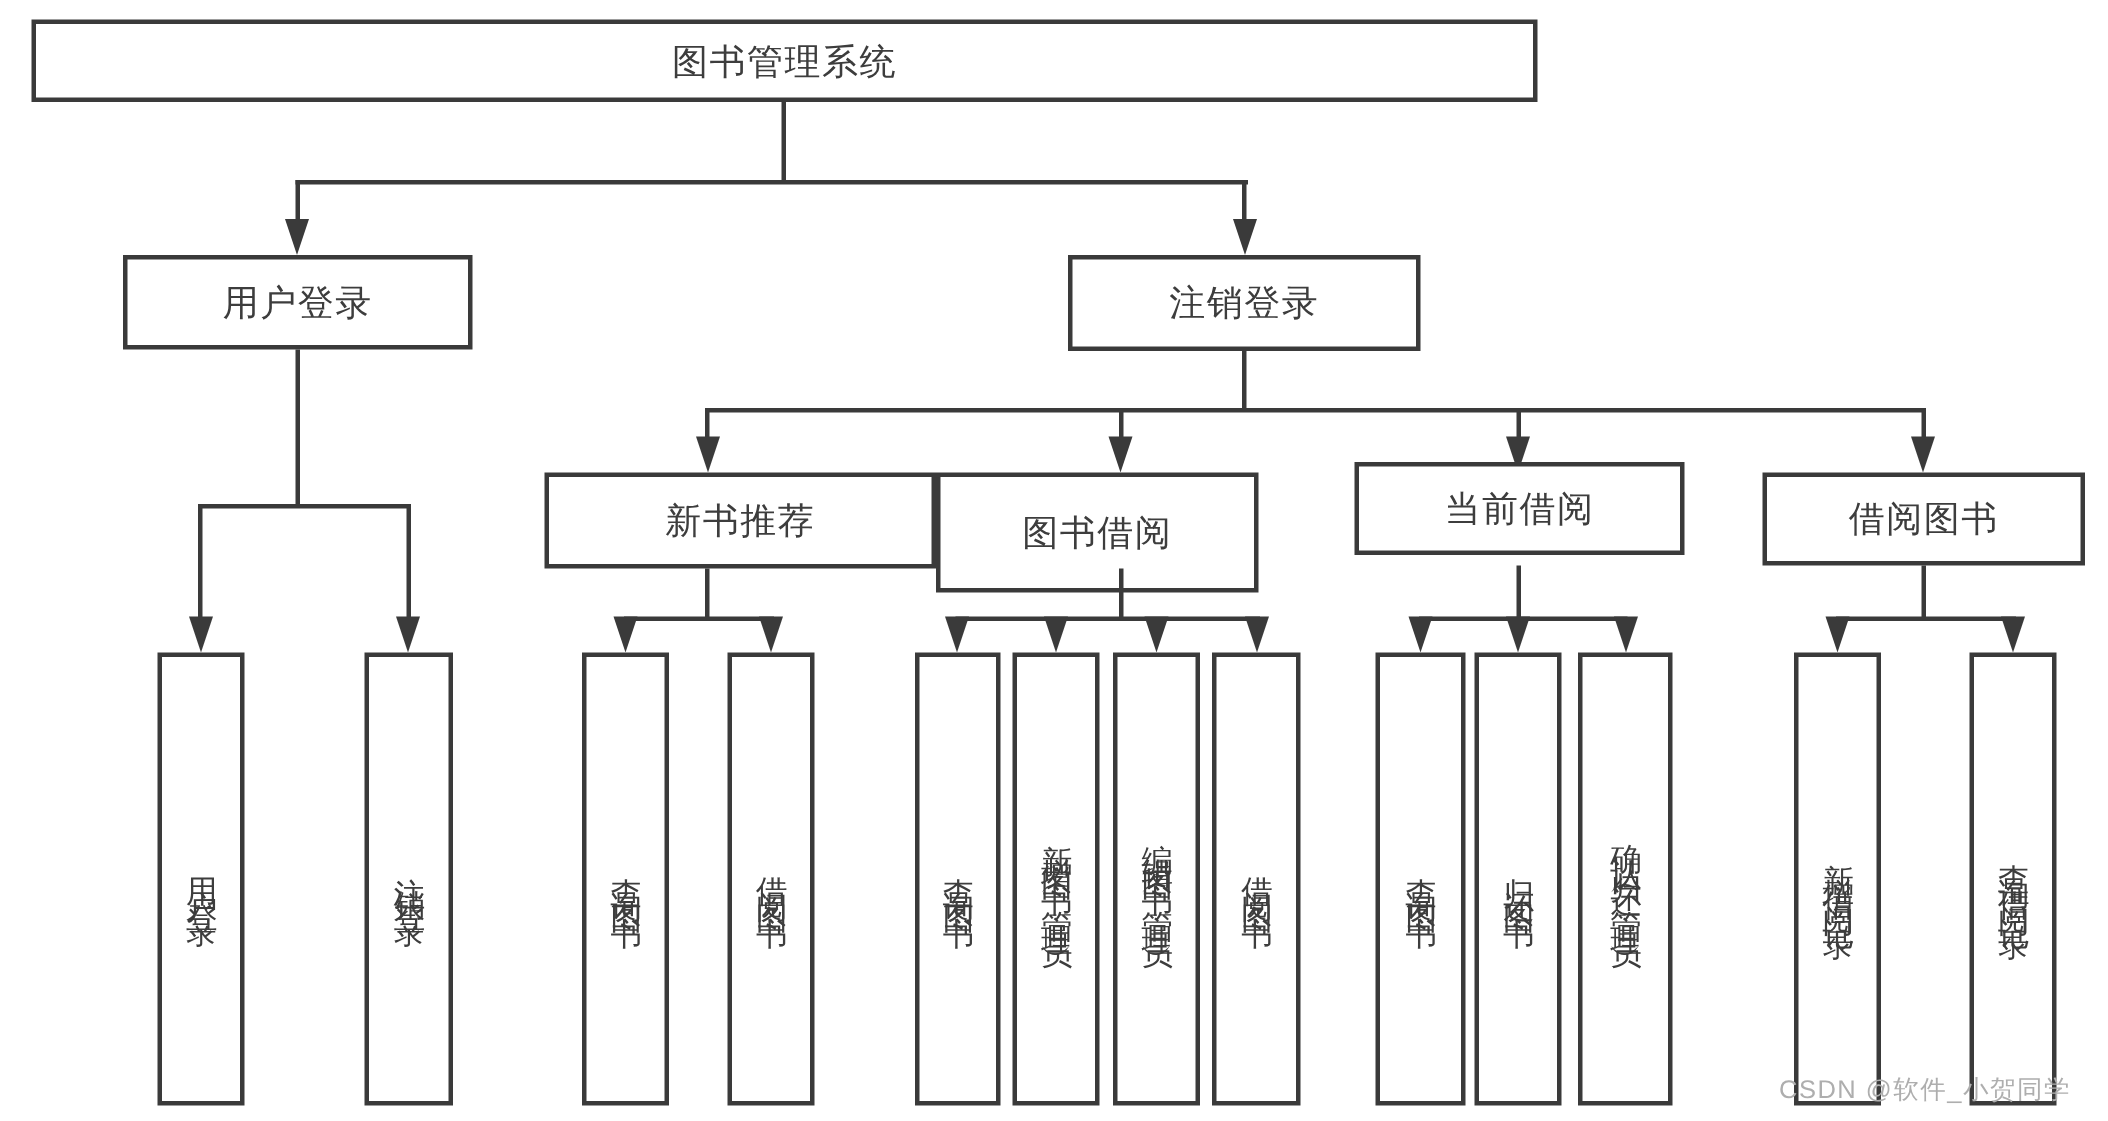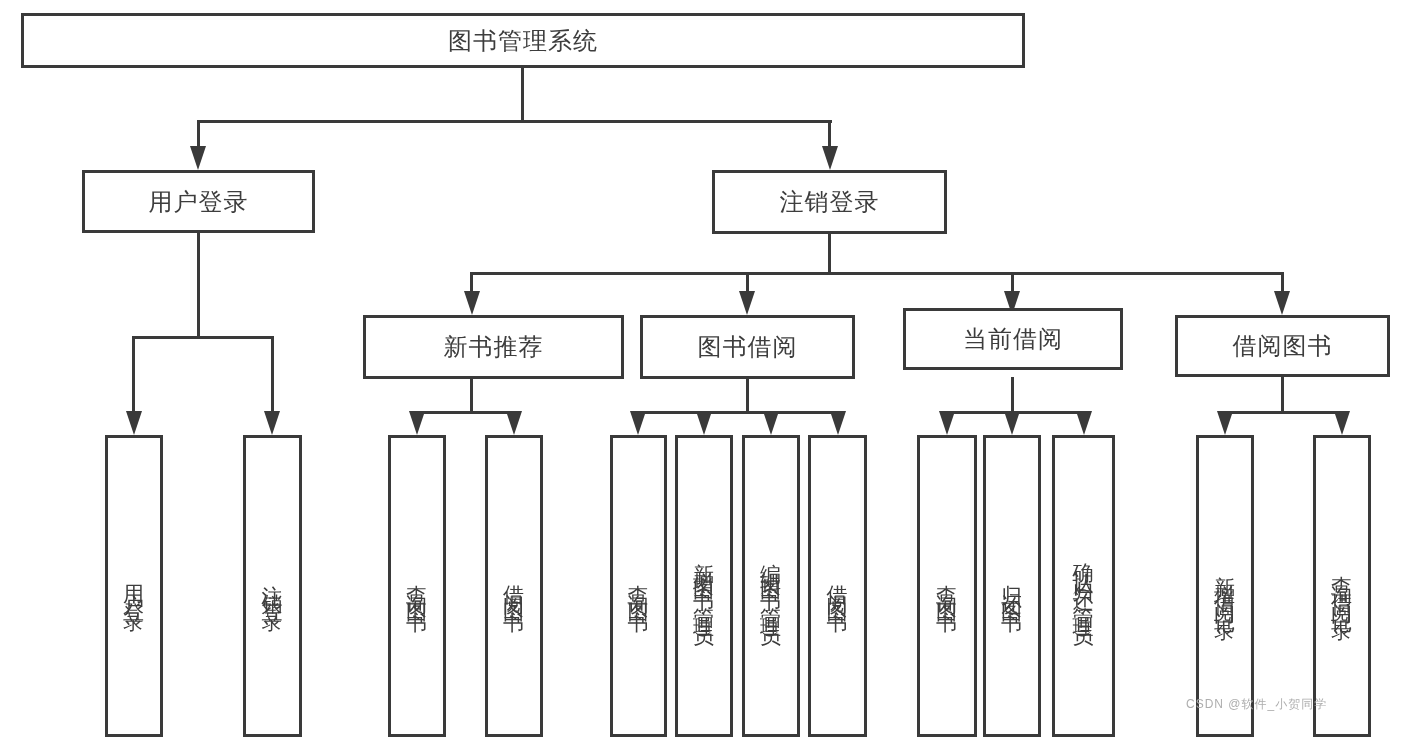--- a/index.html
+++ b/index.html
@@ -38,22 +38,22 @@
   .hl{position:absolute;height:3px;background:var(--line);}
   .vl{position:absolute;width:3px;background:var(--line);}
   .ar{
     position:absolute;width:0;height:0;
     border-left:8px solid transparent;
     border-right:8px solid transparent;
     border-top:24px solid var(--line);
   }
   .watermark{
     position:absolute;
-    left:1186px;top:696px;
-    font-size:12px;
+    left:1186px;top:715px;
+    font-size:17px;
     color:var(--watermark);
     letter-spacing:1px;
     z-index:10;
     white-space:nowrap;
   }
 </style>
 </head>
 <body>
 
 <div class="stage">
@@ -90,21 +90,21 @@
   <div class="vl" style="left:746px;top:272px;height:22px"></div>
   <div class="ar" style="left:739px;top:291px"></div>
   <div class="vl" style="left:1011px;top:272px;height:22px"></div>
   <div class="ar" style="left:1004px;top:291px"></div>
   <div class="vl" style="left:1281px;top:272px;height:22px"></div>
   <div class="ar" style="left:1274px;top:291px"></div>
 
   <div class="box hbox" style="left:363px;top:315px;width:261px;height:64px">
     <span>新书推荐</span>
   </div>
-  <div class="box hbox" style="left:640px;top:315px;width:215px;height:64px">
+  <div class="box hbox" style="left:624px;top:315px;width:215px;height:80px">
     <span>图书借阅</span>
   </div>
   <div class="box hbox" style="left:903px;top:308px;width:220px;height:62px">
     <span>当前借阅</span>
   </div>
   <div class="box hbox" style="left:1175px;top:315px;width:215px;height:62px">
     <span>借阅图书</span>
   </div>
 
   <div class="vl" style="left:470px;top:379px;height:34px"></div>

